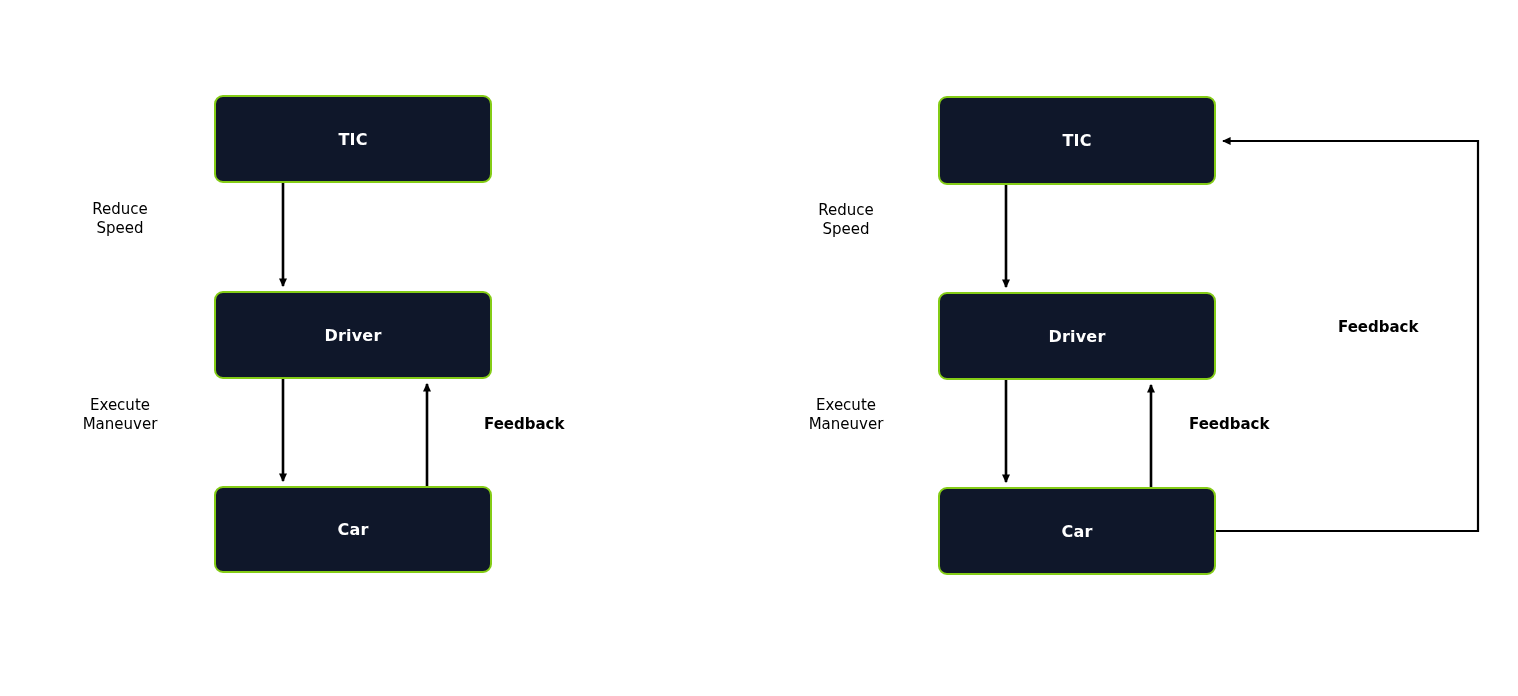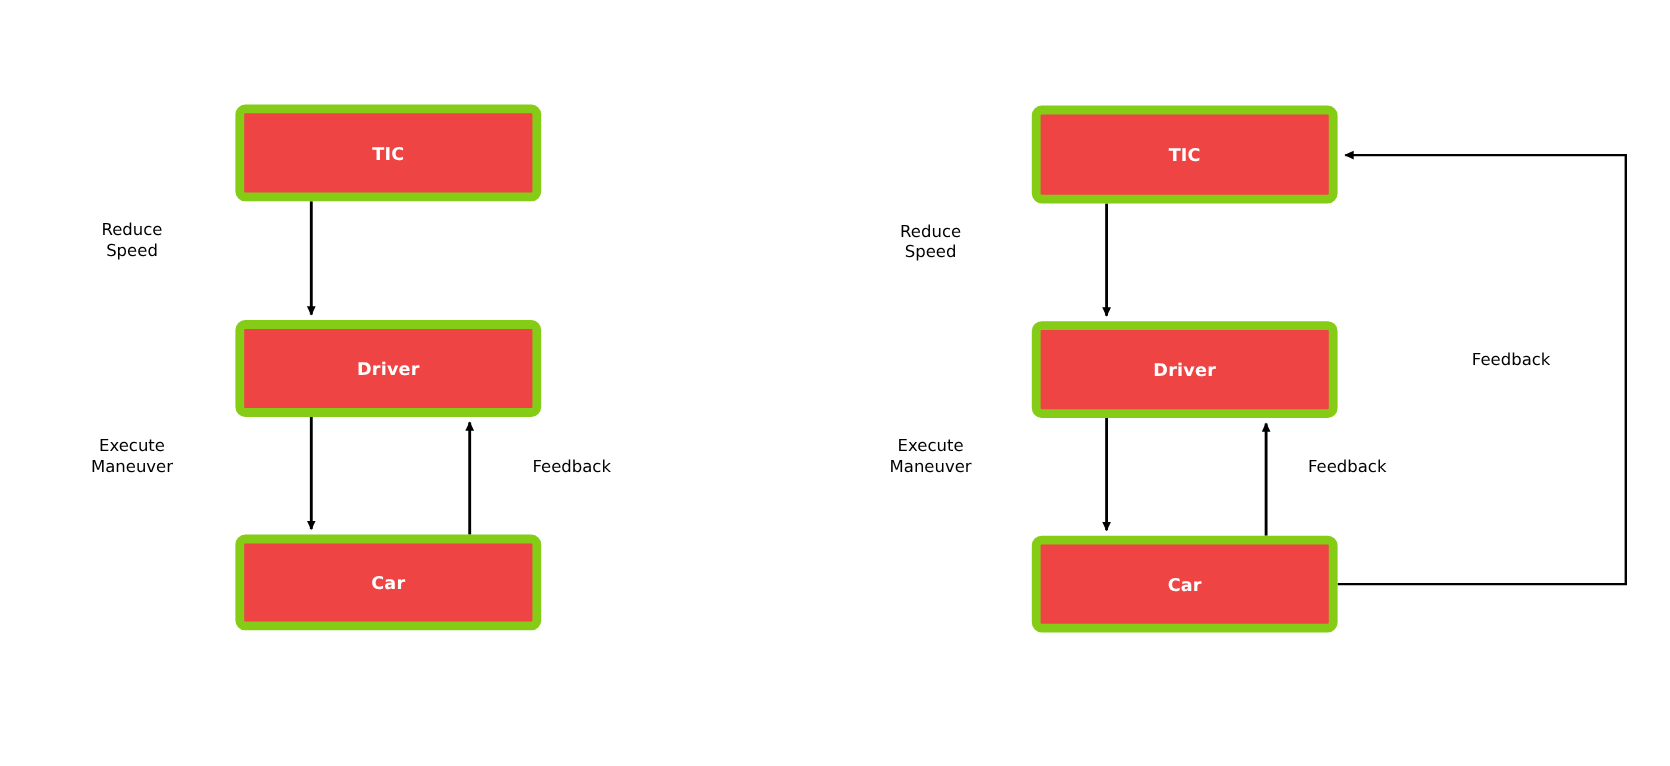--- a/index.html
+++ b/index.html
@@ -25,22 +25,22 @@
     position: absolute;
     left: 0;
     top: 0;
     width: 1518px;
     height: 696px;
     pointer-events: none;
   }
   .node {
     position: absolute;
     box-sizing: border-box;
-    background: #ef4444;
-    border: 8px solid #84cc16;
+    background: #0f172a;
+    border: 2px solid #84cc16;
     border-radius: 9px;
     display: flex;
     align-items: center;
     justify-content: center;
     color: #ffffff;
     font-size: 16px;
     font-weight: 600;
     letter-spacing: 0.2px;
     pointer-events: auto;
   }
@@ -48,20 +48,21 @@
     position: absolute;
     color: #000000;
     font-size: 15px;
     line-height: 1.25;
     white-space: pre-line;
     text-align: center;
     pointer-events: auto;
   }
   .edge-label.left-align {
     text-align: left;
+    font-weight: bold;
   }
 </style>
 </head>
 <body>
 
 <div id="canvas">
 
   <svg class="diagram-layer" width="1518" height="696" viewBox="0 0 1518 696" xmlns="http://www.w3.org/2000/svg">
     <defs>
       <marker id="arrowhead" markerWidth="10" markerHeight="10" refX="7.6" refY="4" orient="auto" markerUnits="userSpaceOnUse">

